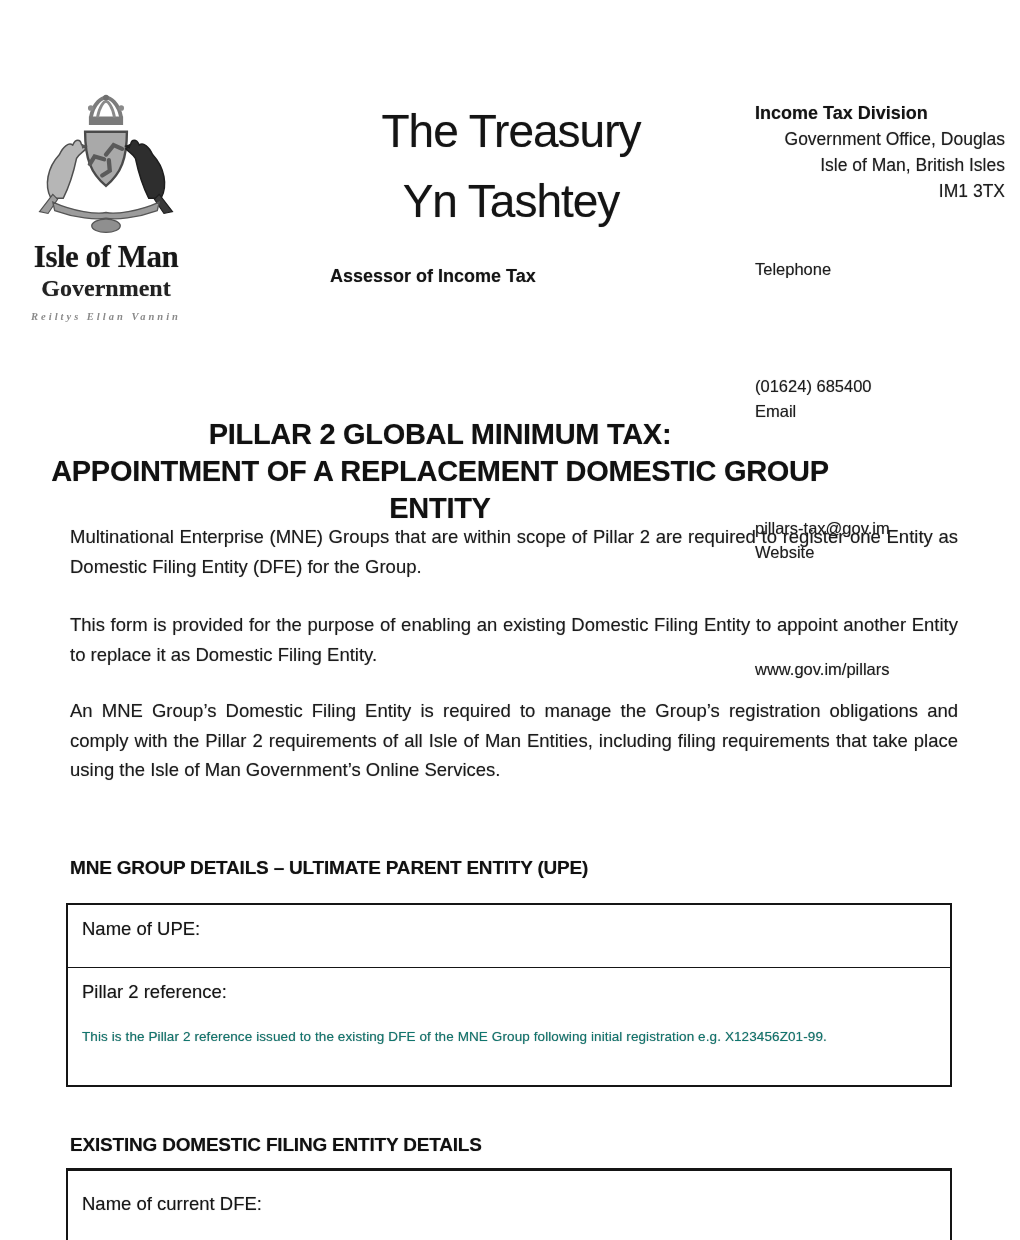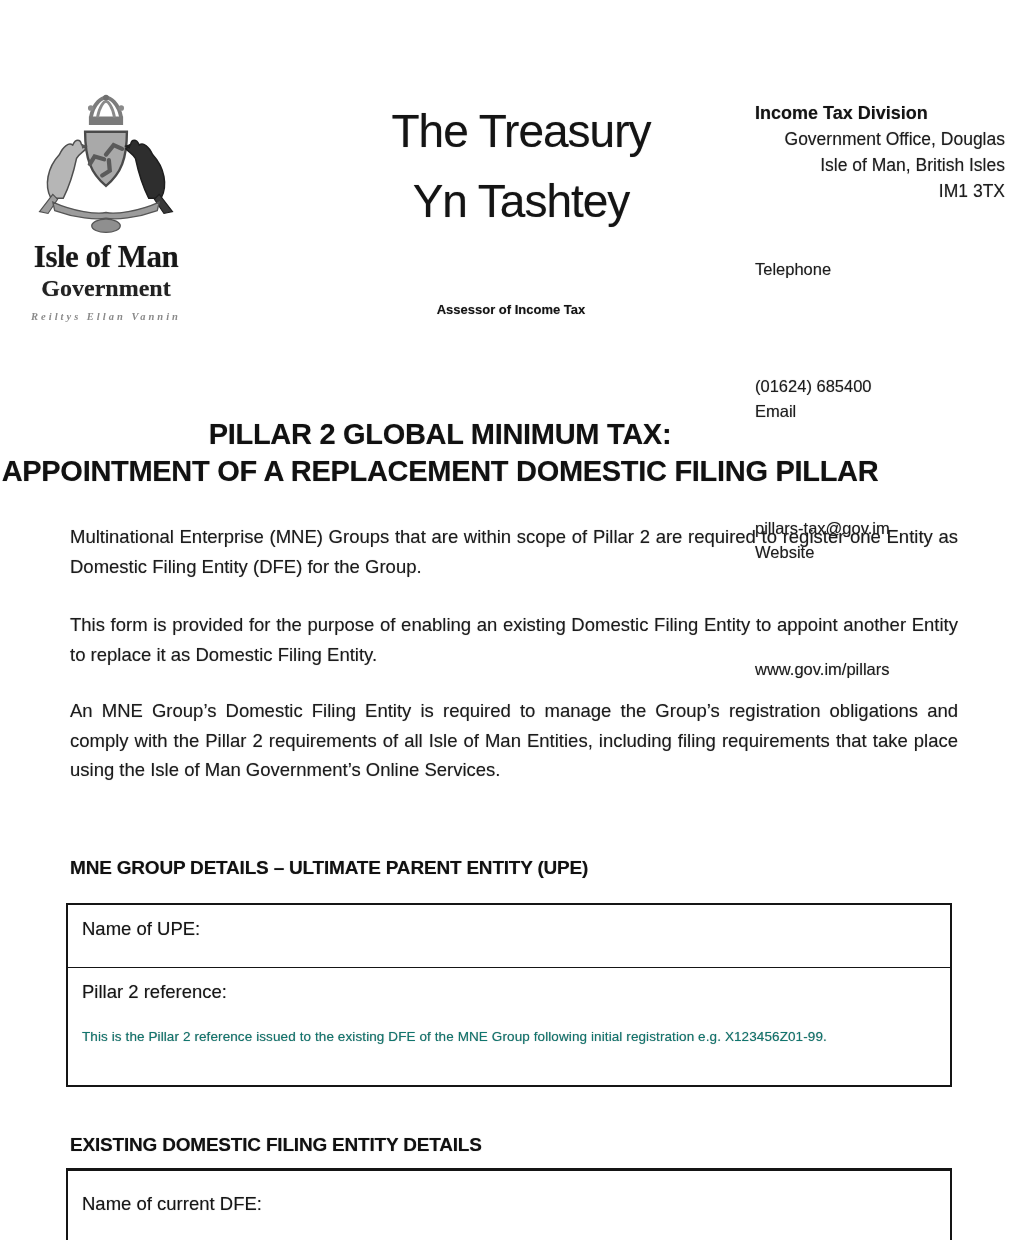--- a/index.html
+++ b/index.html
@@ -26,26 +26,26 @@
     font-weight:700;font-size:24px;line-height:30px;color:#222;
   }
   .logo-motto{
     margin-top:8px;
     font-family:"Liberation Serif", serif;
     font-style:italic;font-weight:700;
     font-size:10.5px;letter-spacing:3px;color:#8a8a8a;white-space:nowrap;
   }
 
   .treasury-block{
-    position:absolute;left:340px;top:96px;width:362px;text-align:center;
+    position:absolute;left:330px;top:96px;width:362px;text-align:center;
     font-size:46px;line-height:70px;font-weight:400;color:#141414;letter-spacing:-1px;
   }
   .assessor{
-    position:absolute;left:330px;top:266px;width:362px;text-align:center;
-    font-size:13px;font-weight:700;color:#141414;margin-top:36px;
+    position:absolute;left:330px;top:266px;width:362px;
+    font-size:18px;font-weight:700;color:#141414;
   }
 
   .division-block{position:absolute;left:755px;top:100px;width:250px;}
   .division-name{font-size:18px;font-weight:700;line-height:26px;color:#141414;}
   .division-addr{font-size:17.5px;line-height:26px;color:#1d1d1d;text-align:right;}
   .contact-table{position:absolute;left:755px;top:257px;width:260px;font-size:16.5px;line-height:24.5px;color:#1d1d1d;}
   .contact-row{display:flex;flex-direction:column;}
   .contact-label{width:117px;flex:0 0 117px;}
   .contact-value{flex:1;}
 
@@ -146,21 +146,21 @@
       <span class="contact-value">pillars-tax@gov.im</span>
     </div>
     <div class="contact-row">
       <span class="contact-label">Website</span>
       <span class="contact-value">www.gov.im/pillars</span>
     </div>
   </div>
 
   <div class="doc-title scan-text">
     <div>PILLAR 2 GLOBAL MINIMUM TAX:</div>
-    <div>APPOINTMENT OF A REPLACEMENT DOMESTIC FILING PILLAR</div>
+    <div>APPOINTMENT OF A REPLACEMENT DOMESTIC GROUP ENTITY</div>
   </div>
 
   <div class="para p1 scan-text">Multinational Enterprise (MNE) Groups that are within scope of Pillar 2 are required to register one Entity as Domestic Filing Entity (DFE) for the Group.</div>
   <div class="para p2 scan-text">This form is provided for the purpose of enabling an existing Domestic Filing Entity to appoint another Entity to replace it as Domestic Filing Entity.</div>
   <div class="para p3 scan-text">An MNE Group’s Domestic Filing Entity is required to manage the Group’s registration obligations and comply with the Pillar 2 requirements of all Isle of Man Entities, including filing requirements that take place using the Isle of Man Government’s Online Services.</div>
 
   <div class="section-heading h-mne scan-text">MNE GROUP DETAILS – ULTIMATE PARENT ENTITY (UPE)</div>
 
   <div class="field-box box-upe">
     <div class="field-label scan-text">Name of UPE:</div>

